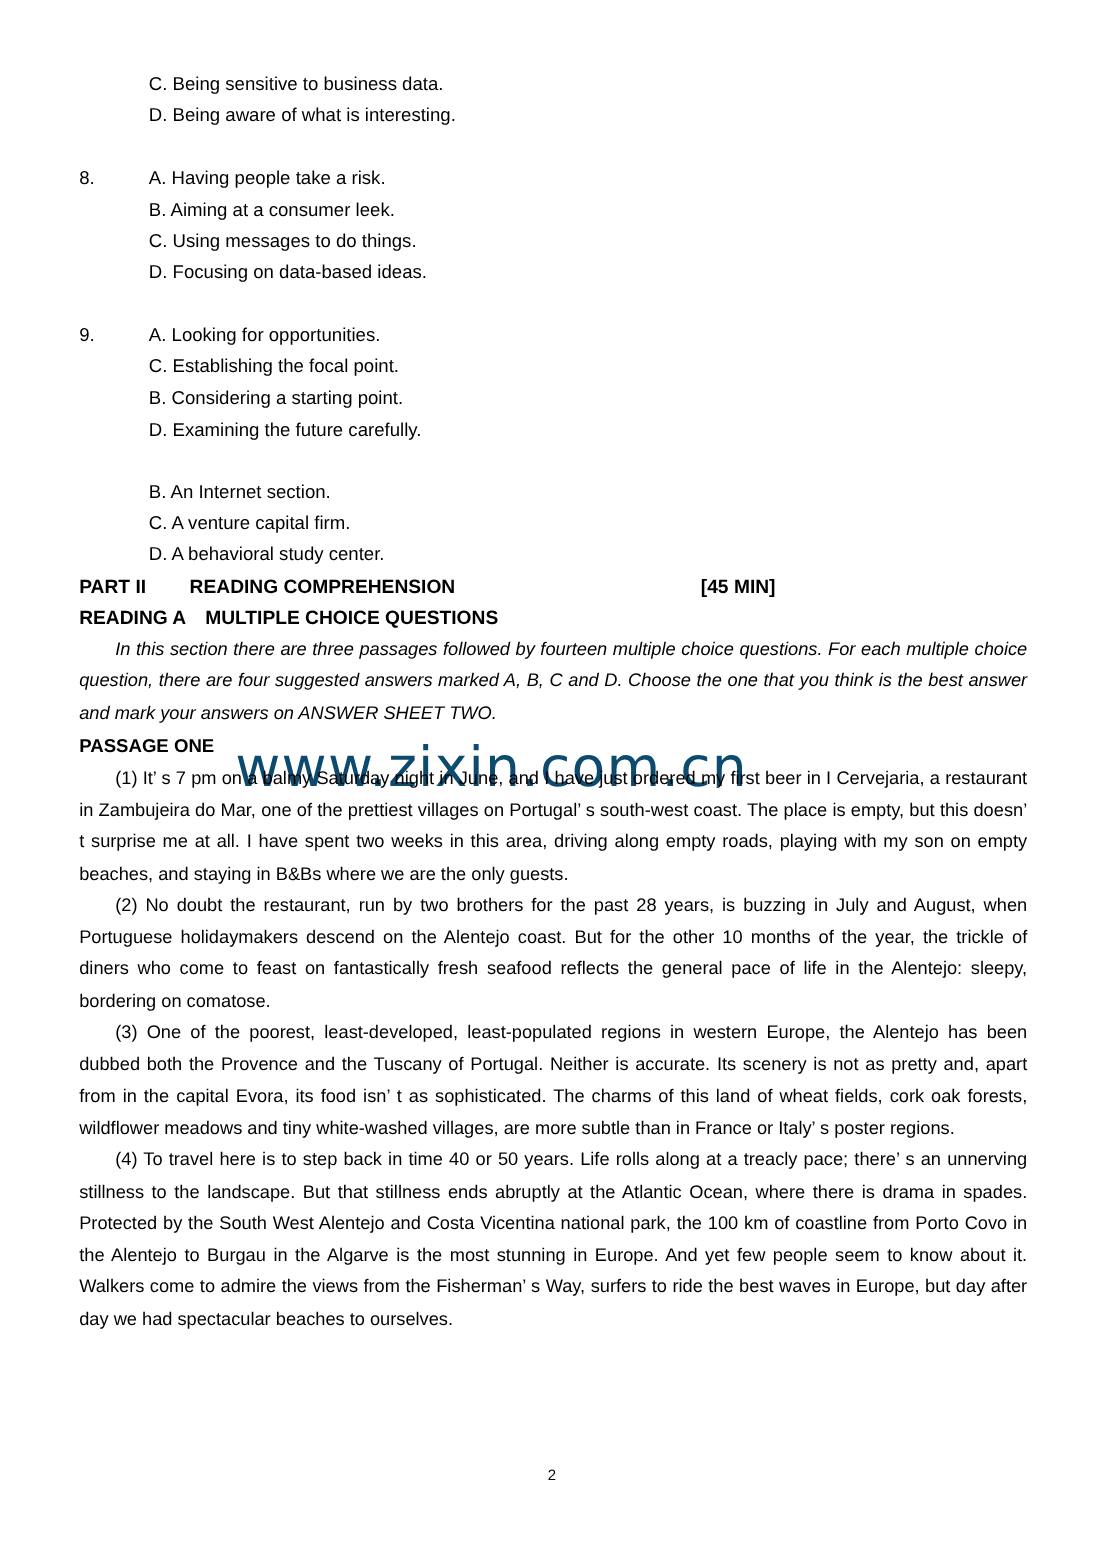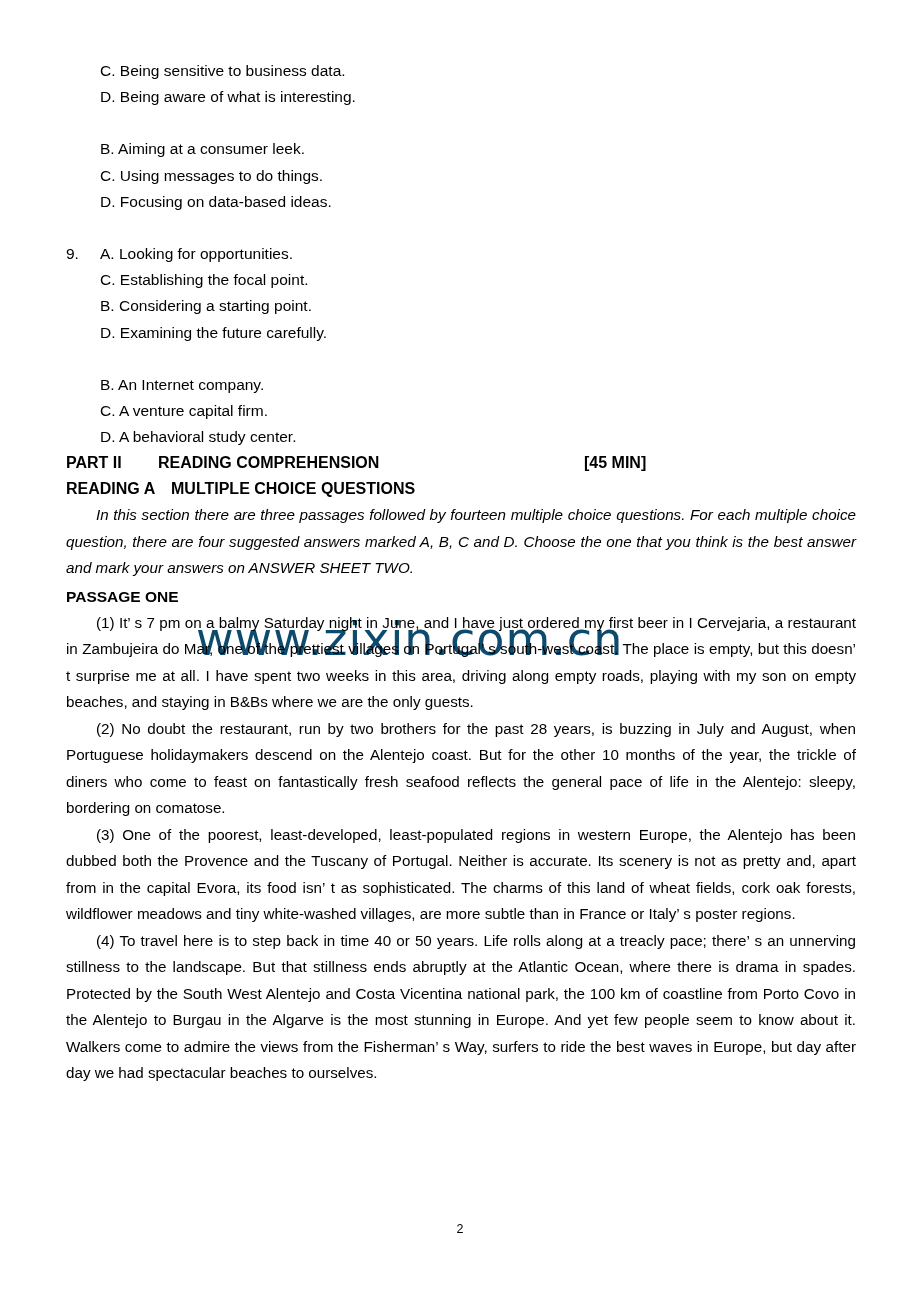--- a/index.html
+++ b/index.html
@@ -49,20 +49,21 @@
     white-space: nowrap;
   }
   .mcq-num {
     display: inline-block;
     width: 34px;
     vertical-align: top;
   }
   .mcq-opt {
     display: inline-block;
     vertical-align: top;
+    margin-left: 24px;
   }
   .gap { height: 26px; }
 
   
   .heading-row {
     font-size: 16px;
     font-weight: bold;
     line-height: 26px;
     white-space: nowrap;
   }
@@ -130,20 +131,23 @@
       </div>
       <div class="mcq-line">
         <span class="mcq-num"></span><span class="mcq-opt">D. Being aware of what is interesting.</span>
       </div>
     </div>
 
     <div class="gap"></div>
 
     <div class="mcq-block">
       <div class="mcq-line">
+        <span class="mcq-num">8.</span><span class="mcq-opt">A. Having people take a risk.</span>
+      </div>
+      <div class="mcq-line">
         <span class="mcq-num"></span><span class="mcq-opt">B. Aiming at a consumer leek.</span>
       </div>
       <div class="mcq-line">
         <span class="mcq-num"></span><span class="mcq-opt">C. Using messages to do things.</span>
       </div>
       <div class="mcq-line">
         <span class="mcq-num"></span><span class="mcq-opt">D. Focusing on data-based ideas.</span>
       </div>
     </div>
 
@@ -161,21 +165,21 @@
       </div>
       <div class="mcq-line">
         <span class="mcq-num"></span><span class="mcq-opt">D. Examining the future carefully.</span>
       </div>
     </div>
 
     <div class="gap"></div>
 
     <div class="mcq-block">
       <div class="mcq-line">
-        <span class="mcq-num"></span><span class="mcq-opt">B. An Internet company.</span>
+        <span class="mcq-num"></span><span class="mcq-opt">B. An Internet section.</span>
       </div>
       <div class="mcq-line">
         <span class="mcq-num"></span><span class="mcq-opt">C. A venture capital firm.</span>
       </div>
       <div class="mcq-line">
         <span class="mcq-num"></span><span class="mcq-opt">D. A behavioral study center.</span>
       </div>
     </div>
 
     <div class="heading-row rel">

